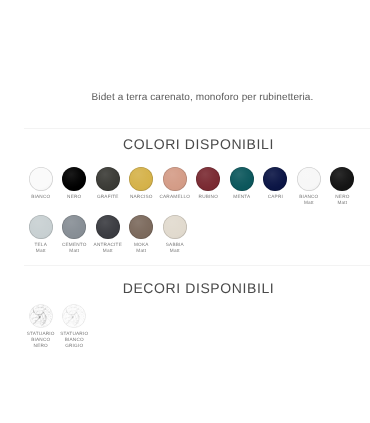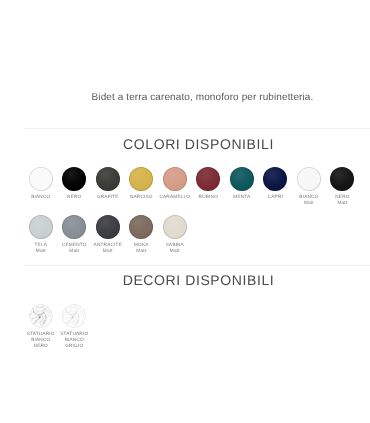--- a/index.html
+++ b/index.html
@@ -138,21 +138,21 @@
       </div>
       <div class="sw">
         <div class="dot" style="background: rgb(225, 218, 206);"></div>
         <div class="lbl">
           <div class="lbl-line">SABBIA</div>
           <div class="lbl-line">Matt</div>
         </div>
       </div>
     </div>
   <div class="rule" style="top:265px"></div>
-  <div class="section-title" style="top:272px">DECORI DISPONIBILI</div>
+  <div class="section-title" style="top:280px">DECORI DISPONIBILI</div>
   <div class="swatches" id="row3" style="top:303.5px">
       <div class="sw">
         <div class="dot decor">
           <svg viewBox="0 0 96 96" width="24" height="24">
             <defs>
               <clipPath id="cp0">
                 <circle cx="48" cy="48" r="46.5"></circle>
               </clipPath>
               <filter id="bl0" x="-20%" y="-20%" width="140%" height="140%">
                 <feGaussianBlur stdDeviation="0.9"></feGaussianBlur>

